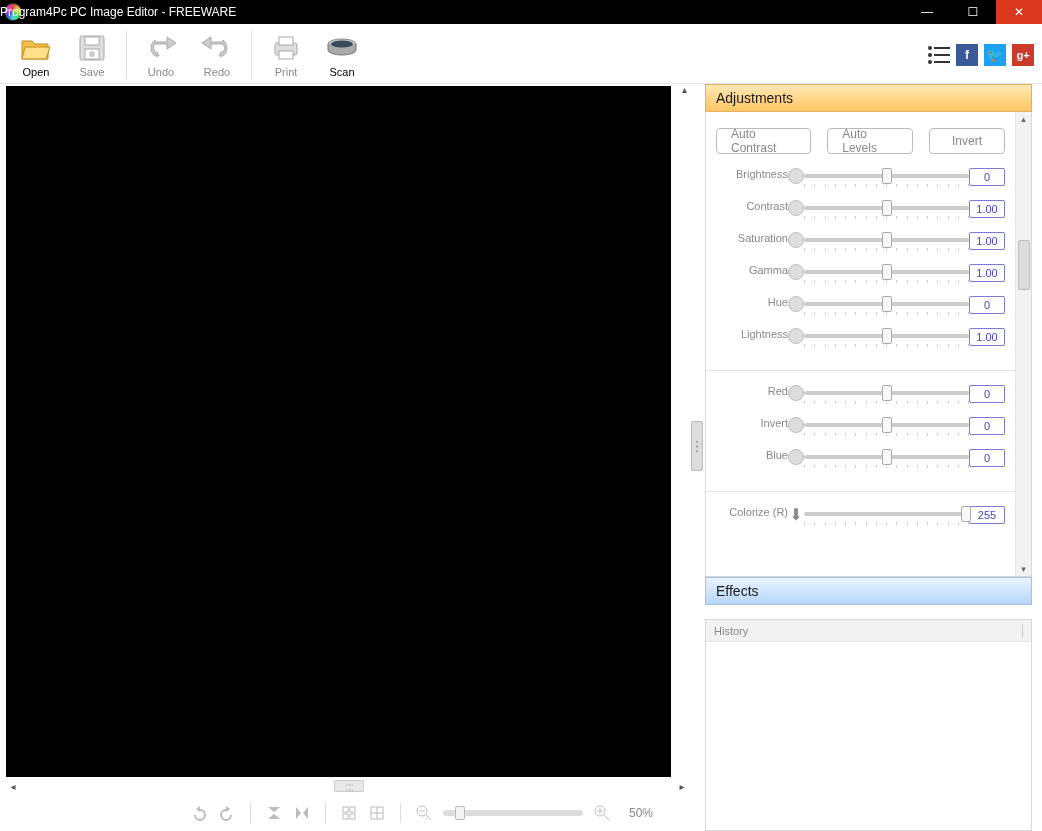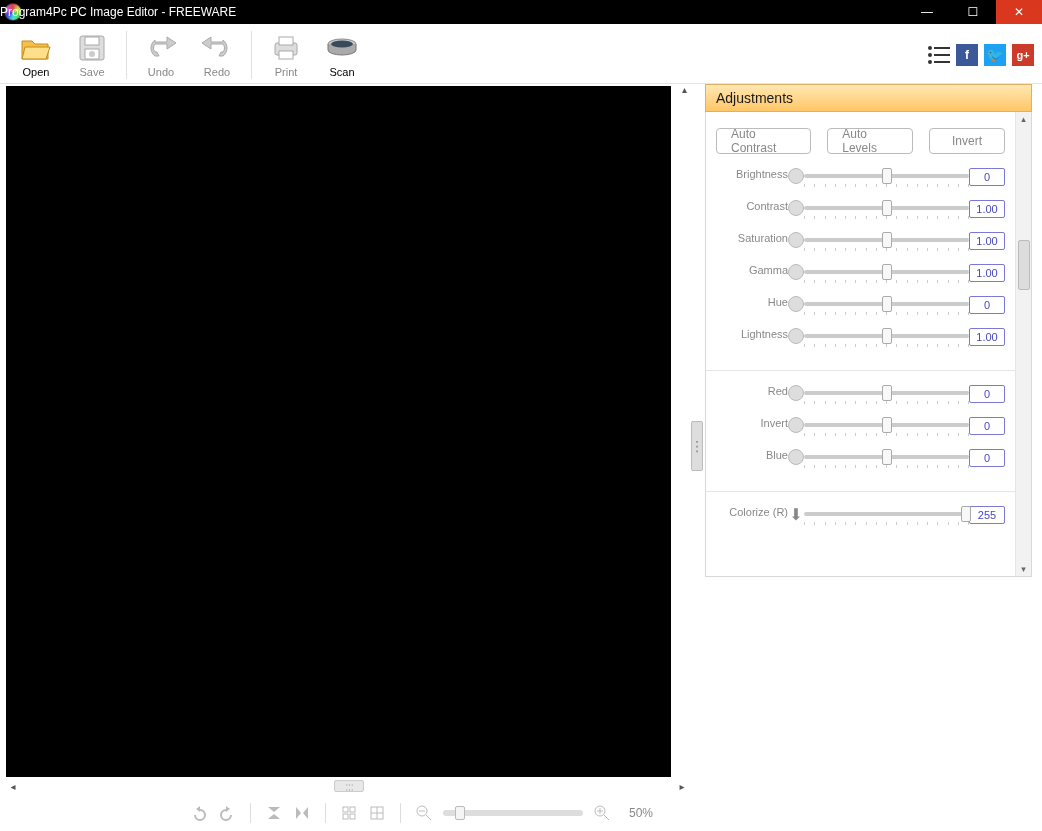--- a/index.html
+++ b/index.html
@@ -573,15 +573,24 @@
               <div class="s-val">255</div>
             </div>
           </div>
       </div>
       <div class="adj-vsb">
         <div class="up">▴</div>
           <div class="vthumb"></div>
           <div class="down">▾</div>
       </div>
     </div>
-
+    <div class="section-h inactive">
+        <span>Effects</span>
+      </div>
+
+    <div class="history">
+      <div class="history-h">
+        <span>History</span>
+          <div class="hsep"></div>
+      </div>
+    </div>
   </div>
 </div>
 
 </body></html>

